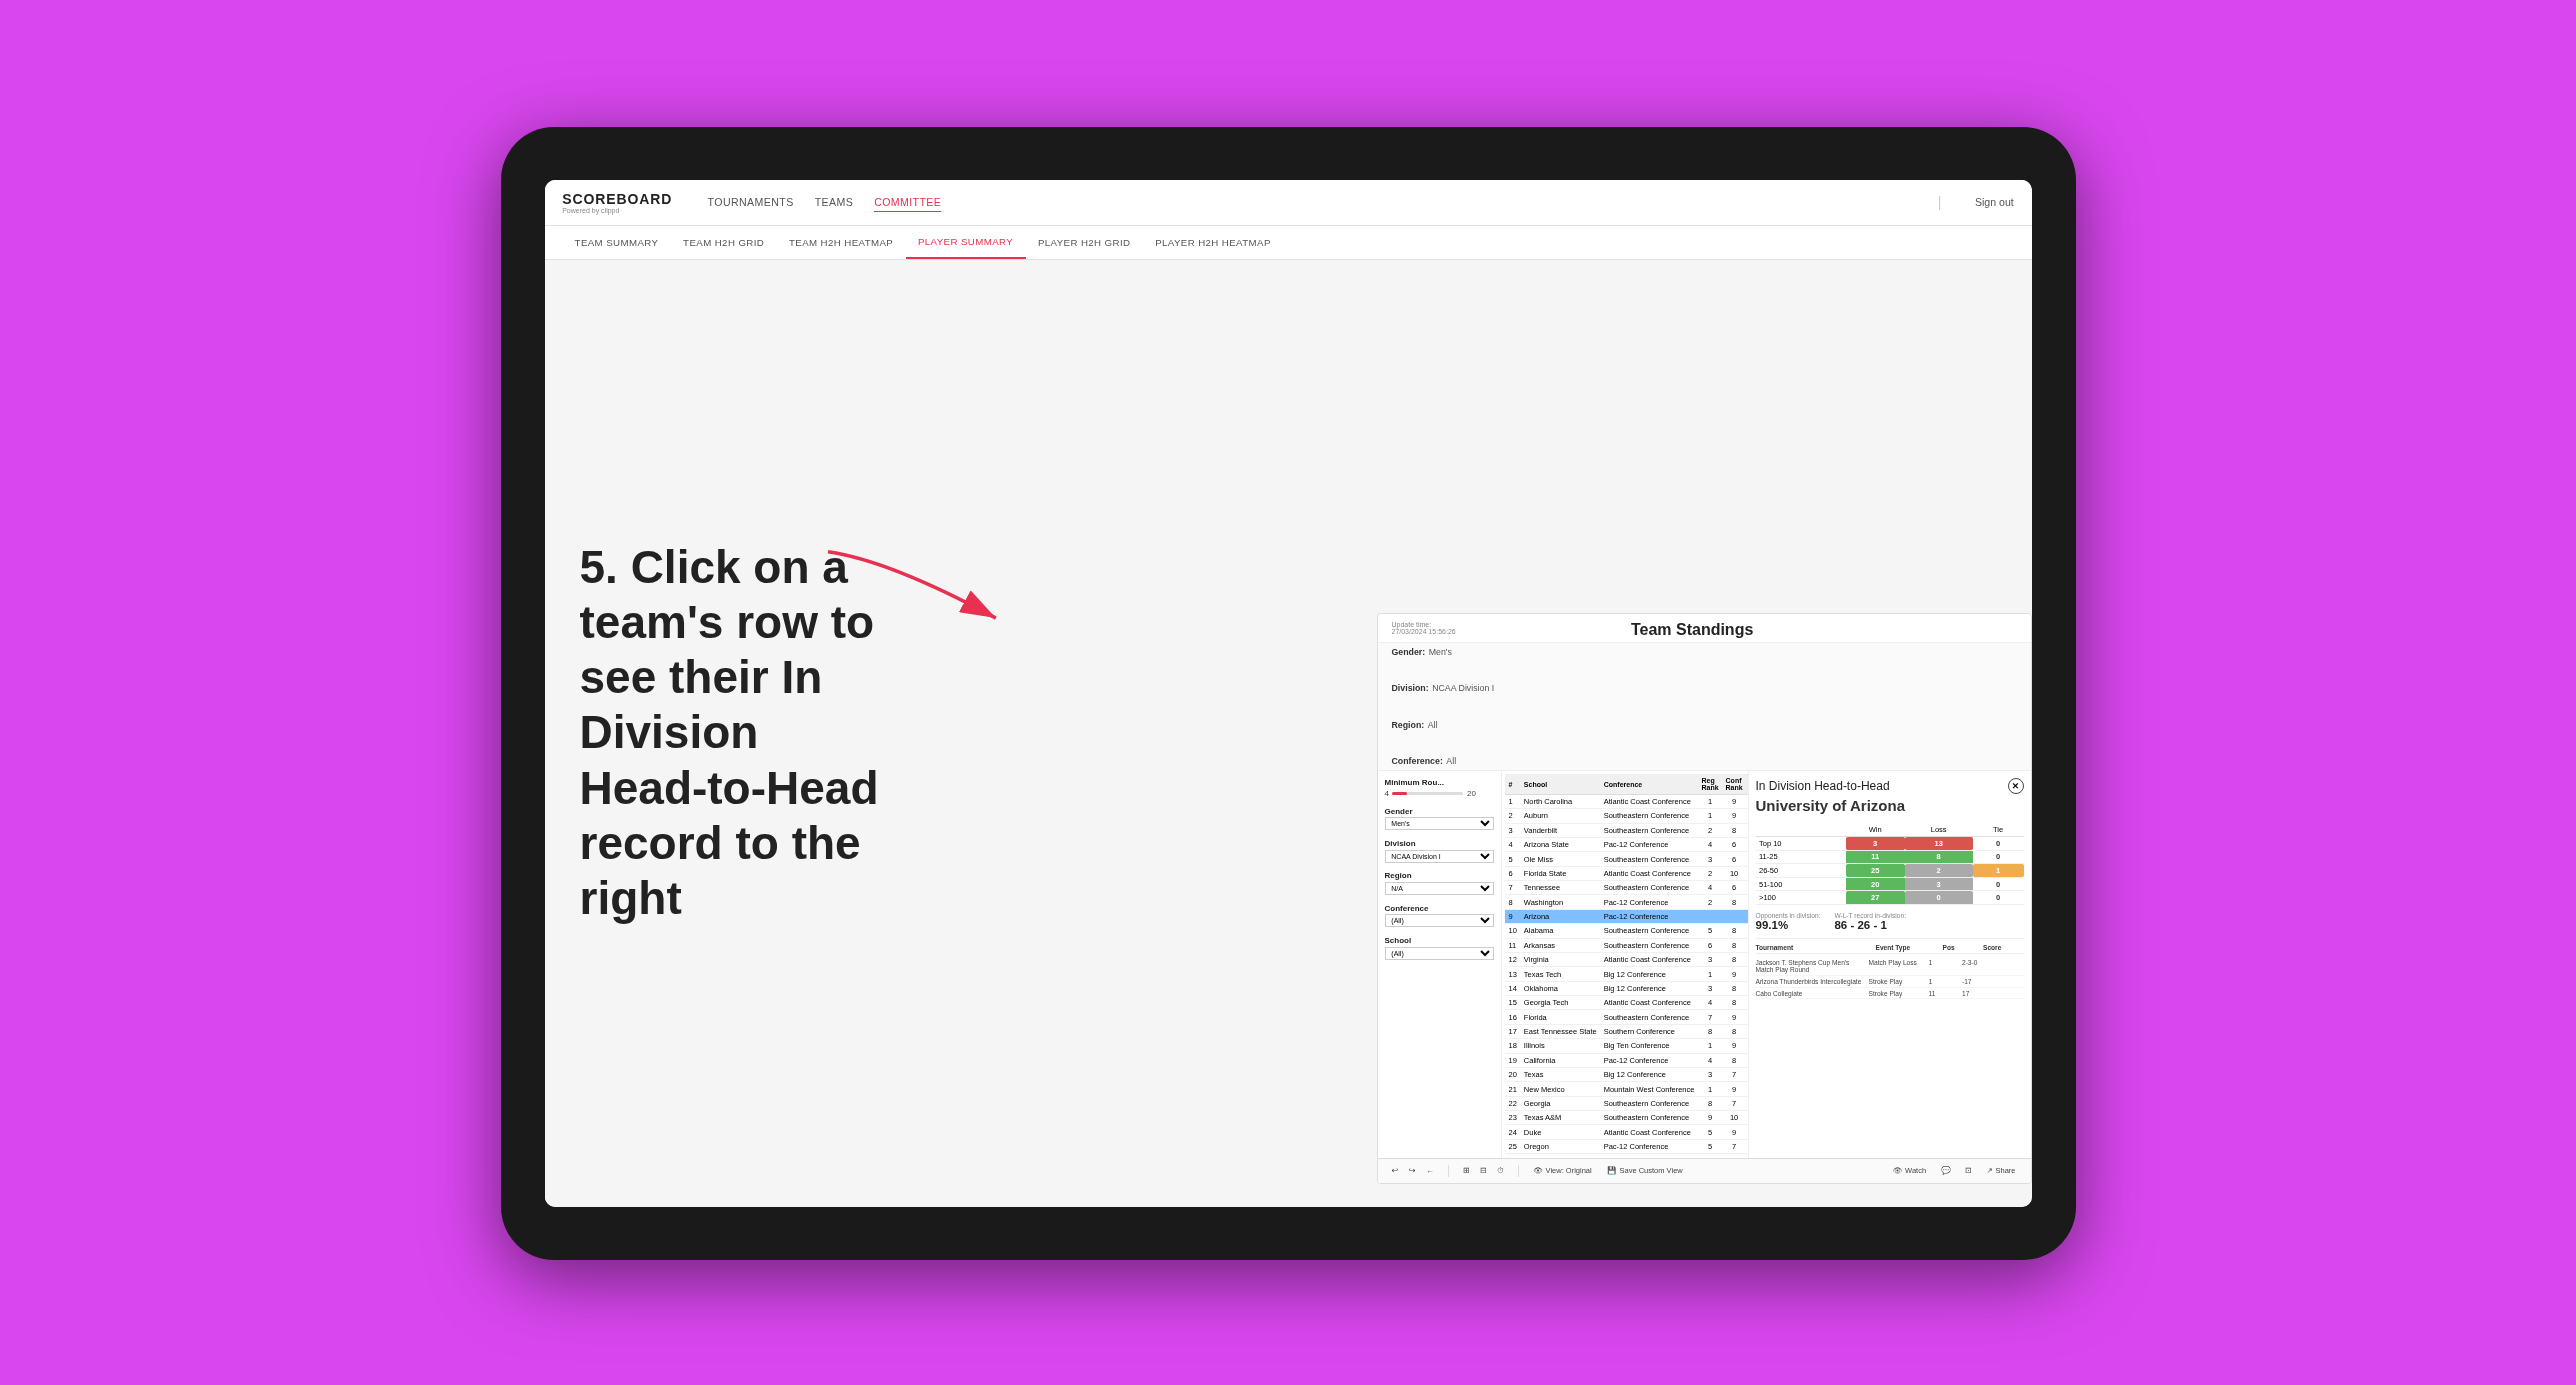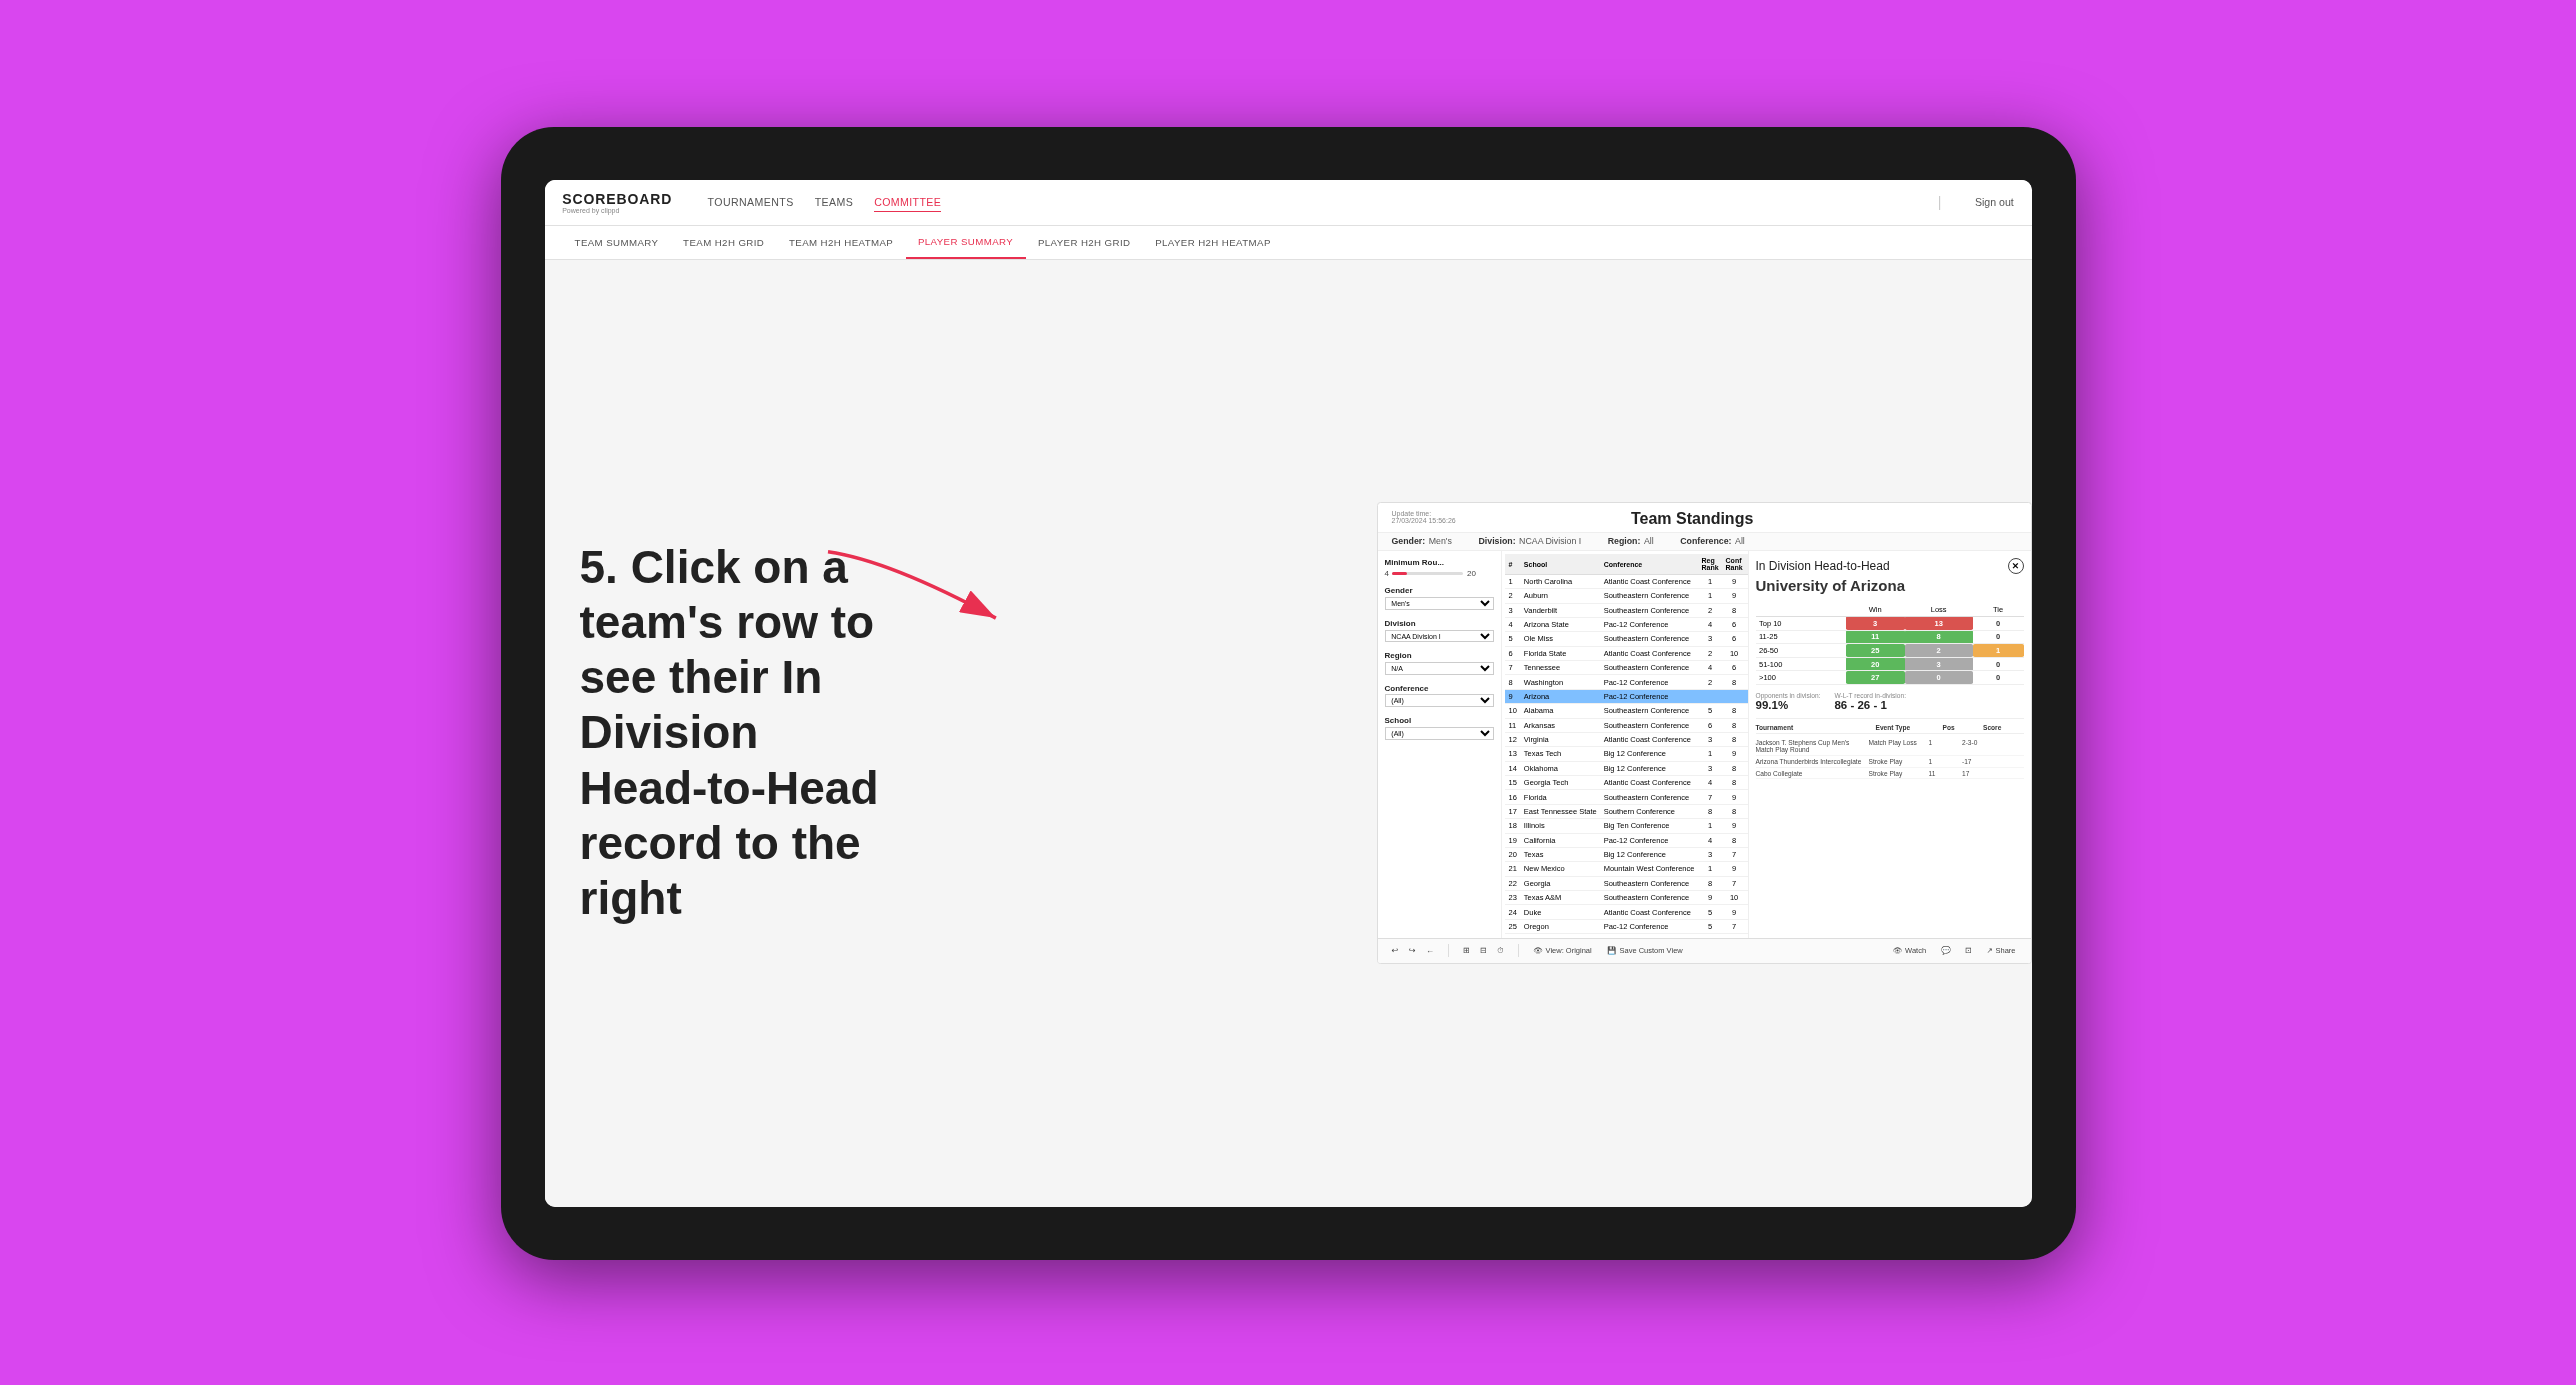--- a/index.html
+++ b/index.html
@@ -187,20 +187,21 @@
 
     
     .filter-row {
       display: flex;
       gap: 26.5px;
       padding: 3.5px 14px;
       font-size: 8.8px;
       color: #555;
       border-bottom: 0.9px solid #eee;
       background: #fafafa;
+      flex-direction: column;
     }
 
     .filter-item {
       display: flex;
       gap: 3.5px;
       align-items: center;
     }
 
     .filter-label {
       font-weight: 600;
@@ -510,21 +511,21 @@
 
         <svg class="pink-arrow" width="230" height="106" viewBox="0 0 260 120">
           <defs>
             <marker id="arrowhead" markerWidth="10" markerHeight="7" refX="10" refY="3.5" orient="auto">
               <polygon points="0 0, 10 3.5, 0 7" fill="#e83050"></polygon>
             </marker>
           </defs>
           <path d="M 10,10 Q 80,20 200,85" stroke="#e83050" stroke-width="4" fill="none" marker-end="url(#arrowhead)"></path>
         </svg>
 
-        <div style="flex:1; display:flex; align-items:center; padding:8.8px 0 8.8px 407px; overflow:hidden;">
+        <div style="flex:1; display:flex; align-items:flex-end; padding:8.8px 0 8.8px 407px; overflow:hidden;">
           <div class="app-panel">
 
             <div class="panel-header">
               <div>
                 <div class="update-time">Update time:</div>
                 <div class="update-time">27/03/2024 15:56:26</div>
               </div>
               <div class="panel-title">Team Standings</div>
               <div style="width:88px;"></div>
             </div>

